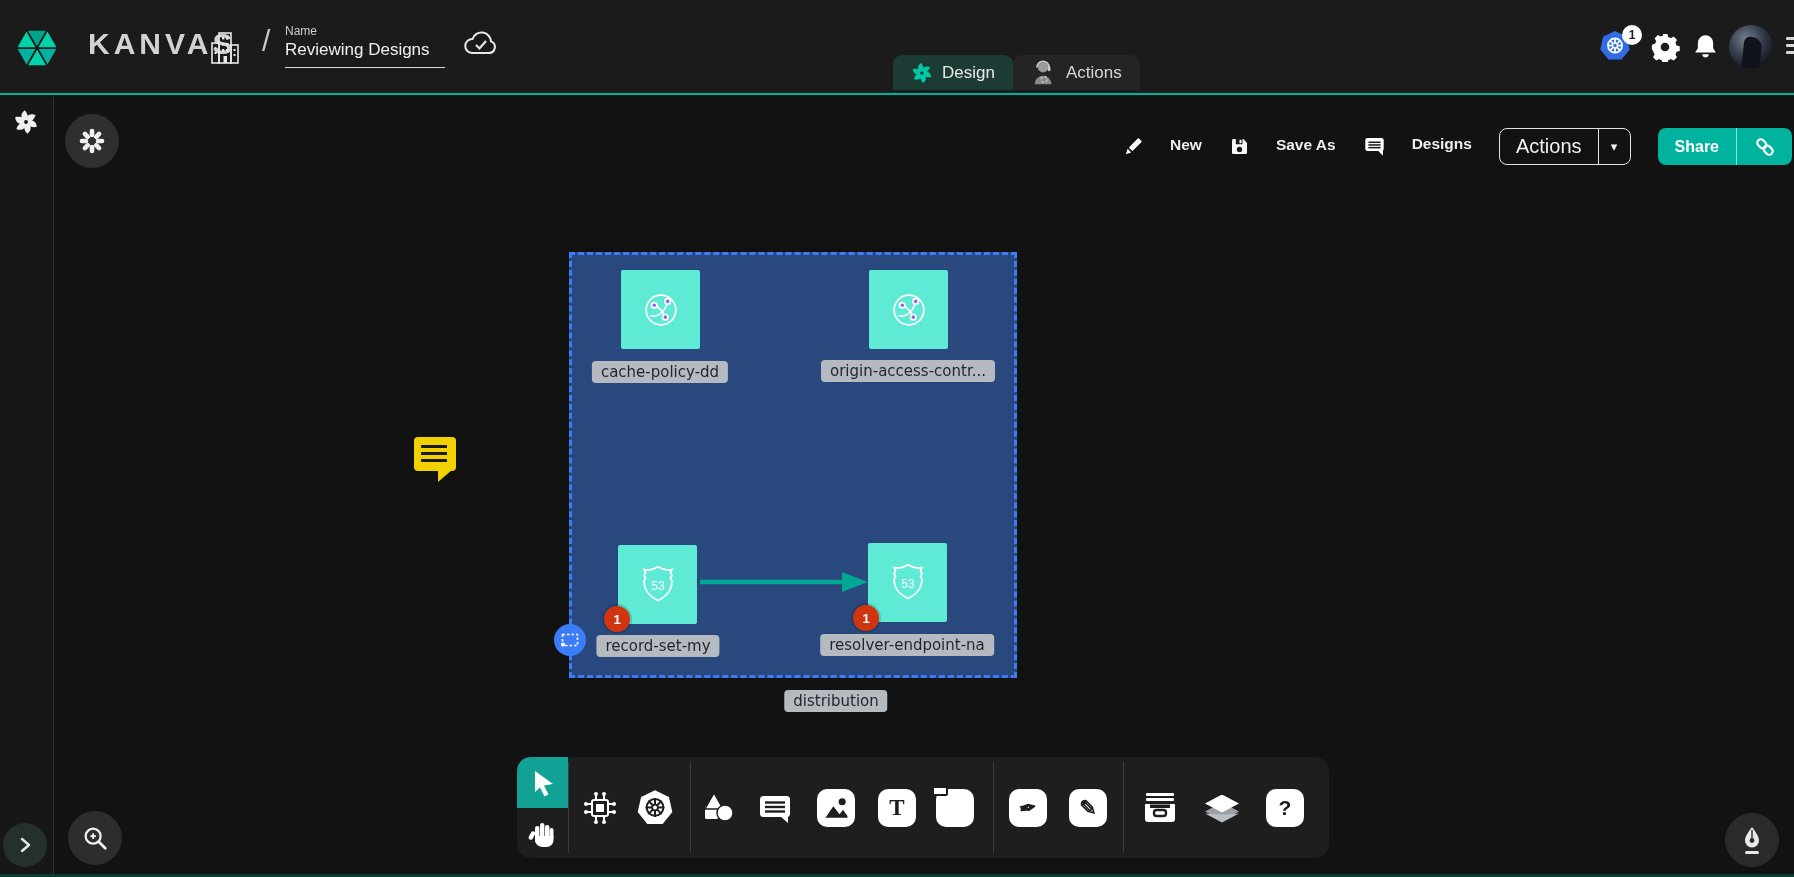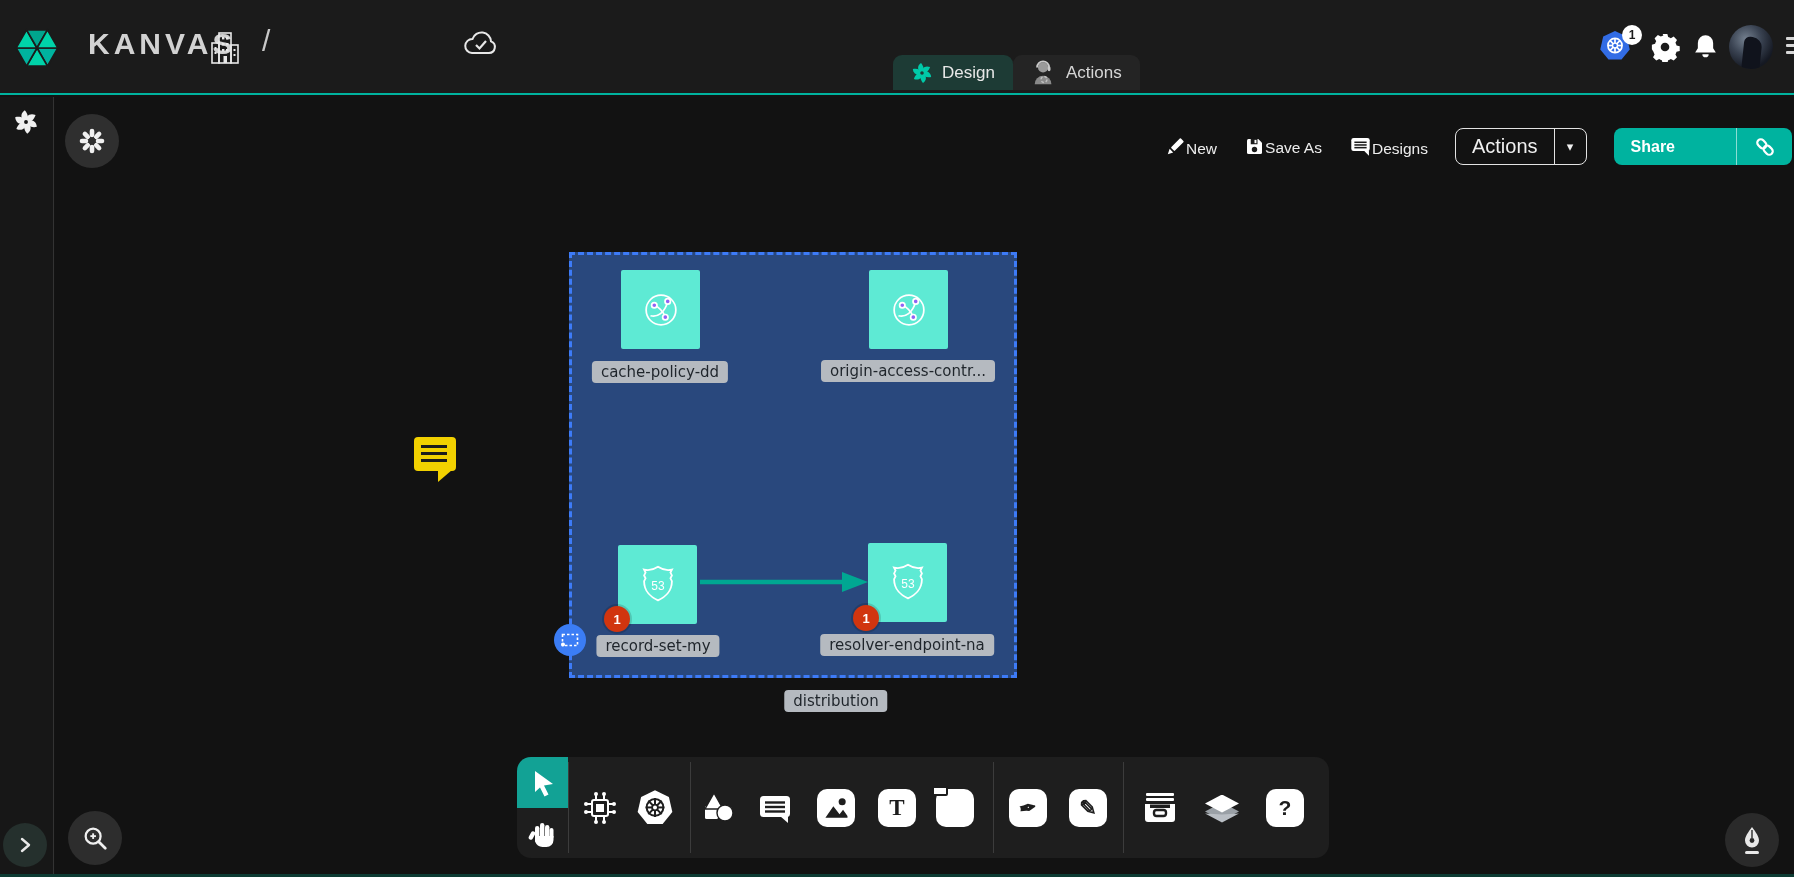--- a/index.html
+++ b/index.html
@@ -49,29 +49,29 @@
     background:#25302d; display:flex; align-items:center; justify-content:center; }
   
   .canvas-bg { position:absolute; left:55px; top:97px; right:0; bottom:0; background:#121212; z-index:1; }
   .fab { border-radius:50%; display:flex; align-items:center; justify-content:center; position:absolute; z-index:6; }
   .settings-fab { left:65px; top:114px; width:54px; height:54px; background:#2f2f2f; }
   .zoom-fab { left:68px; top:811px; width:54px; height:54px; background:#2d2d2d; }
   .nib-fab { left:1725px; top:813px; width:54px; height:54px; background:#2a2a2a; }
   
   .action-bar { position:absolute; top:128px; right:2px; height:37px; display:flex;
     align-items:center; gap:27px; z-index:6; }
-  .ab-item { display:flex; align-items:flex-end; gap:0; color:#ededed; font-size:15.5px;
-    font-weight:400; cursor:pointer; }
+  .ab-item { display:flex; align-items:flex-start; gap:26px; color:#ededed; font-size:15.5px;
+    font-weight:700; cursor:pointer; }
   .actions-btn { display:flex; align-items:stretch; height:37px; border:1.5px solid #e3e3e3;
     border-radius:8px; color:#f0f0f0; overflow:hidden; cursor:pointer; }
   .actions-btn .txt { display:flex; align-items:center; padding:0 16px; font-size:20px; }
   .actions-btn .caret { display:flex; align-items:center; justify-content:center; width:32px;
     border-left:1.5px solid #e3e3e3; font-size:13px; }
   .share-btn { display:flex; align-items:stretch; height:37px; background:#00B39F; border-radius:8px;
-    color:#fff; overflow:hidden; cursor:pointer;gap:44px; }
+    color:#fff; overflow:hidden; cursor:pointer; }
   .share-btn .txt { display:flex; align-items:center; padding:0 17px; font-size:16px; font-weight:bold; }
   .share-btn .lnk { display:flex; align-items:center; justify-content:center; width:56px;
     border-left:1px solid rgba(255,255,255,.55); }
   
   .group-box { position:absolute; left:569px; top:252px; width:448px; height:426px;
     background:rgba(43,77,135,0.92); border:3px dashed #3d7bf7; z-index:2; }
   .node { position:absolute; width:79px; height:79px; background:#5eead4; border-radius:2px;
     display:flex; align-items:center; justify-content:center; z-index:3; }
   .node-label { position:absolute; transform:translateX(-50%); background:#b5bac0; color:#1f252b;
     font-family:"DejaVu Sans", sans-serif; font-size:15px; padding:2px 9px; border-radius:4px;
@@ -140,20 +140,24 @@
           <rect x="18" y="20" width="2.4" height="2.4"></rect>
         <rect x="15.5" y="27" width="3.5" height="7"></rect>
         <rect x="6.5" y="18" width="2" height="2"></rect>
           <rect x="6.5" y="23" width="2" height="2"></rect>
         <rect x="25.5" y="20" width="2" height="2"></rect>
           <rect x="25.5" y="25" width="2" height="2"></rect>
       </g>
     </svg>
     <div class="slash">/</div>
 
+    <div class="name-field">
+      <span class="lbl">Name</span>
+      <input type="text" value="Reviewing Designs" style="">
+    </div>
 
     <svg class="cloud" width="38" height="32" viewBox="0 0 38 32">
       <path d="M10 25 h17 a6 6 0 0 0 2-11.6 A9.5 9.5 0 0 0 10.5 11 6.8 6.8 0 0 0 10 25 z" fill="none" stroke="#e8e8e8" stroke-width="2"></path>
       <polyline points="14,17 17.5,20.5 24,13" fill="none" stroke="#e8e8e8" stroke-width="2.2"></polyline>
     </svg>
 
     <div class="tabs">
       <div class="tab active">
         <svg width="22" height="22" viewBox="0 0 32 32">
           <g fill="#00C9A8">

